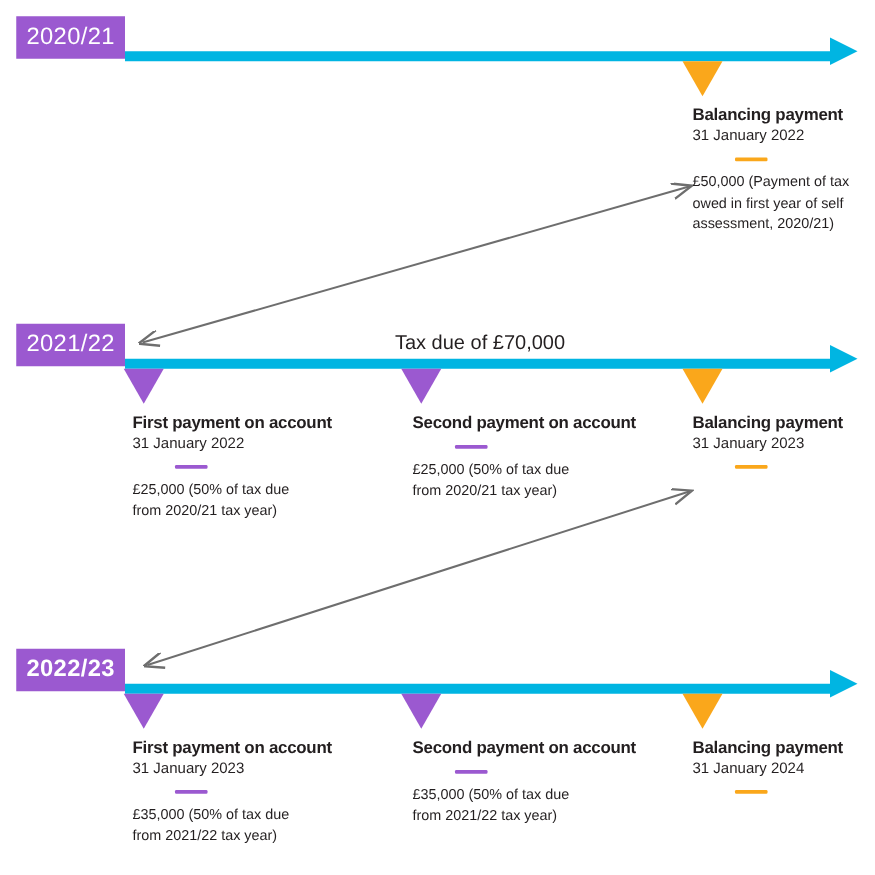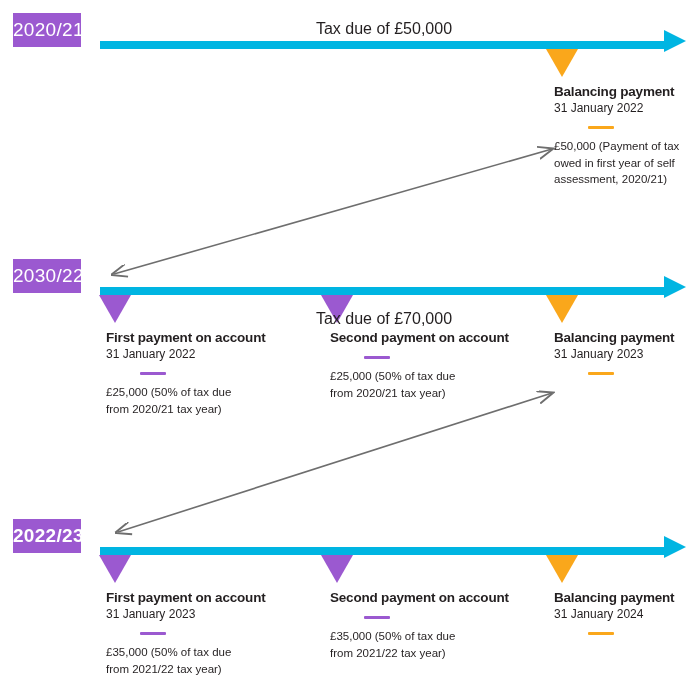--- a/index.html
+++ b/index.html
@@ -34,21 +34,21 @@
     position: absolute;
     left: 0;
     width: 700px;
     z-index: 2;
   }
 
   
   .year-badge {
     position: absolute;
     left: 13px;
-    width: 68px;
+    width: 87px;
     height: 34px;
     line-height: 34px;
     text-align: center;
     color: #ffffff;
     font-size: 19px;
     letter-spacing: .3px;
     z-index: 4;
   }
 
   
@@ -143,44 +143,43 @@
       <marker id="atail" markerWidth="11" markerHeight="11" refX="2" refY="4" orient="auto" markerUnits="strokeWidth">
         <path d="M10,0 L0,4 L10,8" fill="none" stroke="#6e6e6e" stroke-width="1.2"></path>
       </marker>
     </defs>
     <line x1="114" y1="274" x2="552" y2="149" stroke="#6e6e6e" stroke-width="1.6" marker-start="url(#atail)" marker-end="url(#ahead)"></line>
     <line x1="118" y1="532" x2="552" y2="393" stroke="#6e6e6e" stroke-width="1.6" marker-start="url(#atail)" marker-end="url(#ahead)"></line>
   </svg>
 
   <div class="row" style="top:0;height:230px;">
 
-    <div class="bar-title" style="top:20px;">Tax due of £50,000</div>
 
     <div class="year-badge" style="top:13px;background:#9b59d0;">2020/21</div>
 
     <div class="bar" style="top:41px;background:#00b5e2;"></div>
     <div class="bar-head" style="top:30px;"></div>
 
     <div class="marker orange" style="left:546px;top:49px;"></div>
 
     <div class="event wide" style="left:554px;top:84px;">
       <div class="event-title">Balancing payment</div>
       <div class="event-date">31 January 2022</div>
       <div class="rule orange"></div>
       <div class="event-desc">
         <b>£50,000</b><span> (Payment of tax owed in first year of self assessment, 2020/21)</span>
       </div>
     </div>
   </div>
 
   <div class="row" style="top:246px;height:230px;">
 
-    <div class="bar-title" style="top:20px;margin-top:44px;">Tax due of £70,000</div>
-
-    <div class="year-badge" style="top:13px;background:#9b59d0;">2030/22</div>
+    <div class="bar-title" style="top:20px;">Tax due of £70,000</div>
+
+    <div class="year-badge" style="top:13px;background:#9b59d0;">2021/22</div>
 
     <div class="bar" style="top:41px;background:#00b5e2;"></div>
     <div class="bar-head" style="top:30px;"></div>
 
     <div class="marker purple" style="left:99px;top:49px;"></div>
     <div class="event" style="left:106px;top:84px;">
       <div class="event-title">First payment on account</div>
       <div class="event-date">31 January 2022</div>
       <div class="rule purple"></div>
       <div class="event-desc">

